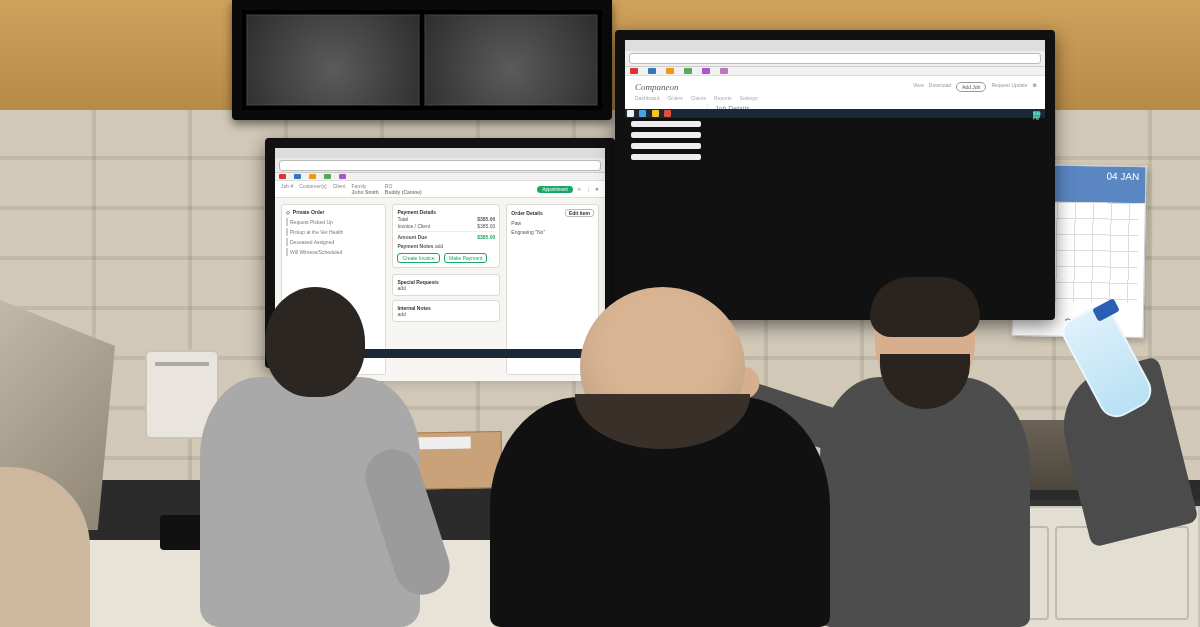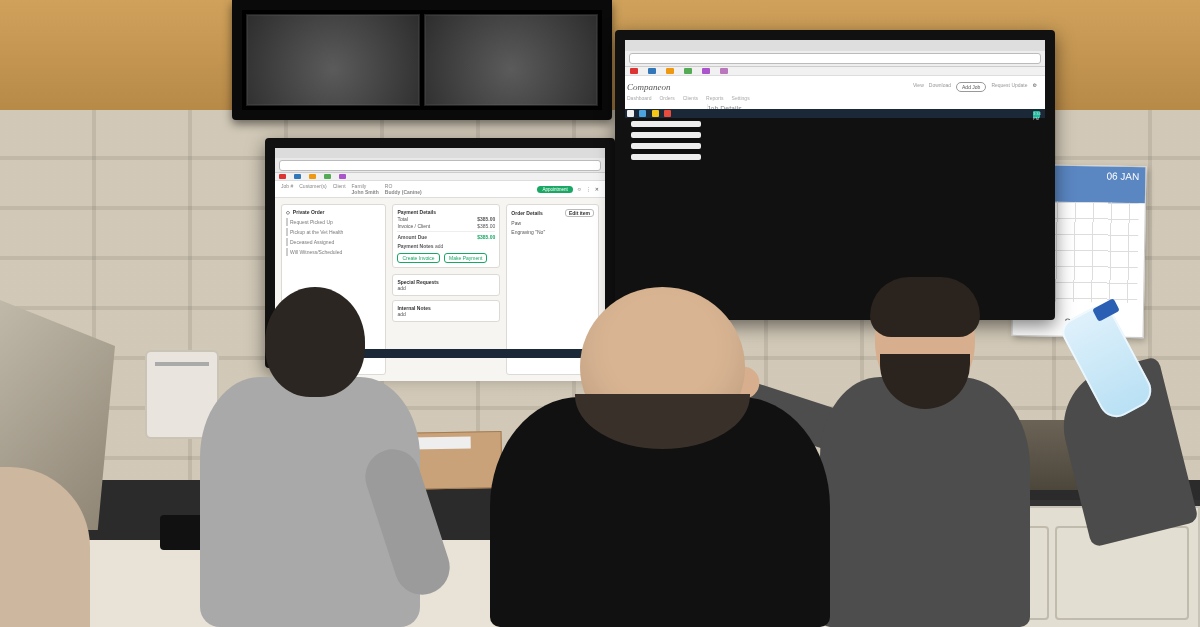--- a/index.html
+++ b/index.html
@@ -100,21 +100,21 @@
   .sr-chrome{height:26px;background:#eee;border-bottom:1px solid #ccc;}
   .sr-tabs{height:11px;background:#dedede;}
   .sr-url{height:9px;margin:2px 4px;background:#fff;border:1px solid #bbb;border-radius:3px;}
   .sr-bm{height:8px;background:#f1f1f1;border-bottom:1px solid #ddd;}
   .sr-bm span{display:inline-block;width:8px;height:6px;margin:1px 5px;background:#d33;border-radius:1px;}
   .sr-bm span:nth-child(2){background:#37b;}
   .sr-bm span:nth-child(3){background:#e91;}
   .sr-bm span:nth-child(4){background:#5a5;}
   .sr-bm span:nth-child(5){background:#a5c;}
   .sr-bm span:nth-child(6){background:#b7b;}
-  .sr-app{padding:6px 2px;background:#fff;height:calc(100% - 26px - 10px);}
+  .sr-app{padding:6px 10px;background:#fff;height:calc(100% - 26px - 10px);}
   .sr-logo{font-family:Georgia,serif;font-style:italic;font-size:9px;color:#555;}
   .sr-nav{display:flex;gap:8px;color:#aaa;margin-top:3px;}
   .sr-nav span{font-size:5px;}
   .sr-side{position:absolute;left:0;top:64px;bottom:10px;width:70px;border-right:1px solid #eee;padding:6px;}
   .sr-side .itm{height:6px;margin-bottom:5px;background:#eee;border-radius:2px;}
   .sr-heading{font-size:7px;color:#888;margin:4px 0 0 80px;}
   .sr-actions{position:absolute;right:8px;top:42px;display:flex;gap:5px;}
   .sr-actions .lnk{font-size:5px;color:#999;}
   .sr-actions .pillbtn{border:1px solid #999;border-radius:8px;padding:1px 5px;font-size:5px;}
 
@@ -180,21 +180,21 @@
   <div class="wood-band"></div>
   <div class="block-wall"></div>
   <div class="desk"></div>
   <div class="cabinets"></div>
 
   <div class="little-left"></div>
   <div class="paper-holder"></div>
 
   <div class="calendar">
     <div class="tab">
-      <span>06</span>
+      <span>04</span>
       <span>JAN</span>
     </div>
     <div class="grid"></div>
     <div class="year">2020</div>
   </div>
 
   <div class="cctv">
     <div class="feeds">
       <div class="feed"></div>
       <div class="feed"></div>

